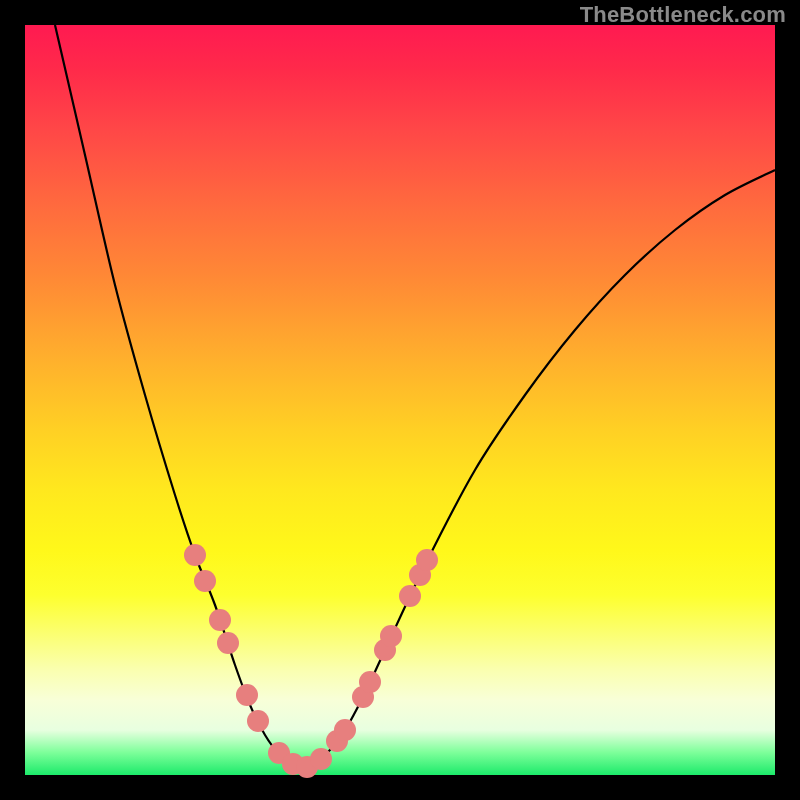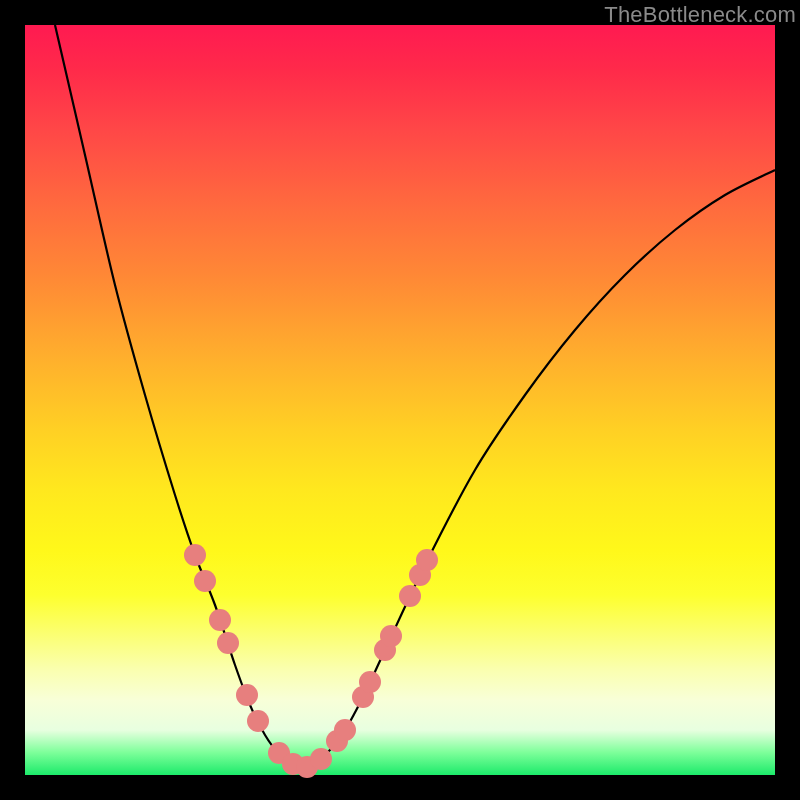--- a/index.html
+++ b/index.html
@@ -46,25 +46,25 @@
     position: absolute;
     left: 0;
     top: 0;
     width: 750px;
     height: 750px;
     overflow: visible;
   }
   .watermark {
     position: absolute;
     top: 2px;
-    right: 4px;
+    right: 14px;
     font-family: Arial, Helvetica, sans-serif;
     font-size: 22px;
     color: #8a8a8a;
-    font-weight: 400;
+    font-weight: 700;
     letter-spacing: 0.2px;
   }
 </style>
 </head>
 <body>
 
 <div class="frame">
   <div class="plot-area">
     <svg class="curve" viewBox="0 0 750 750">
       <g>

